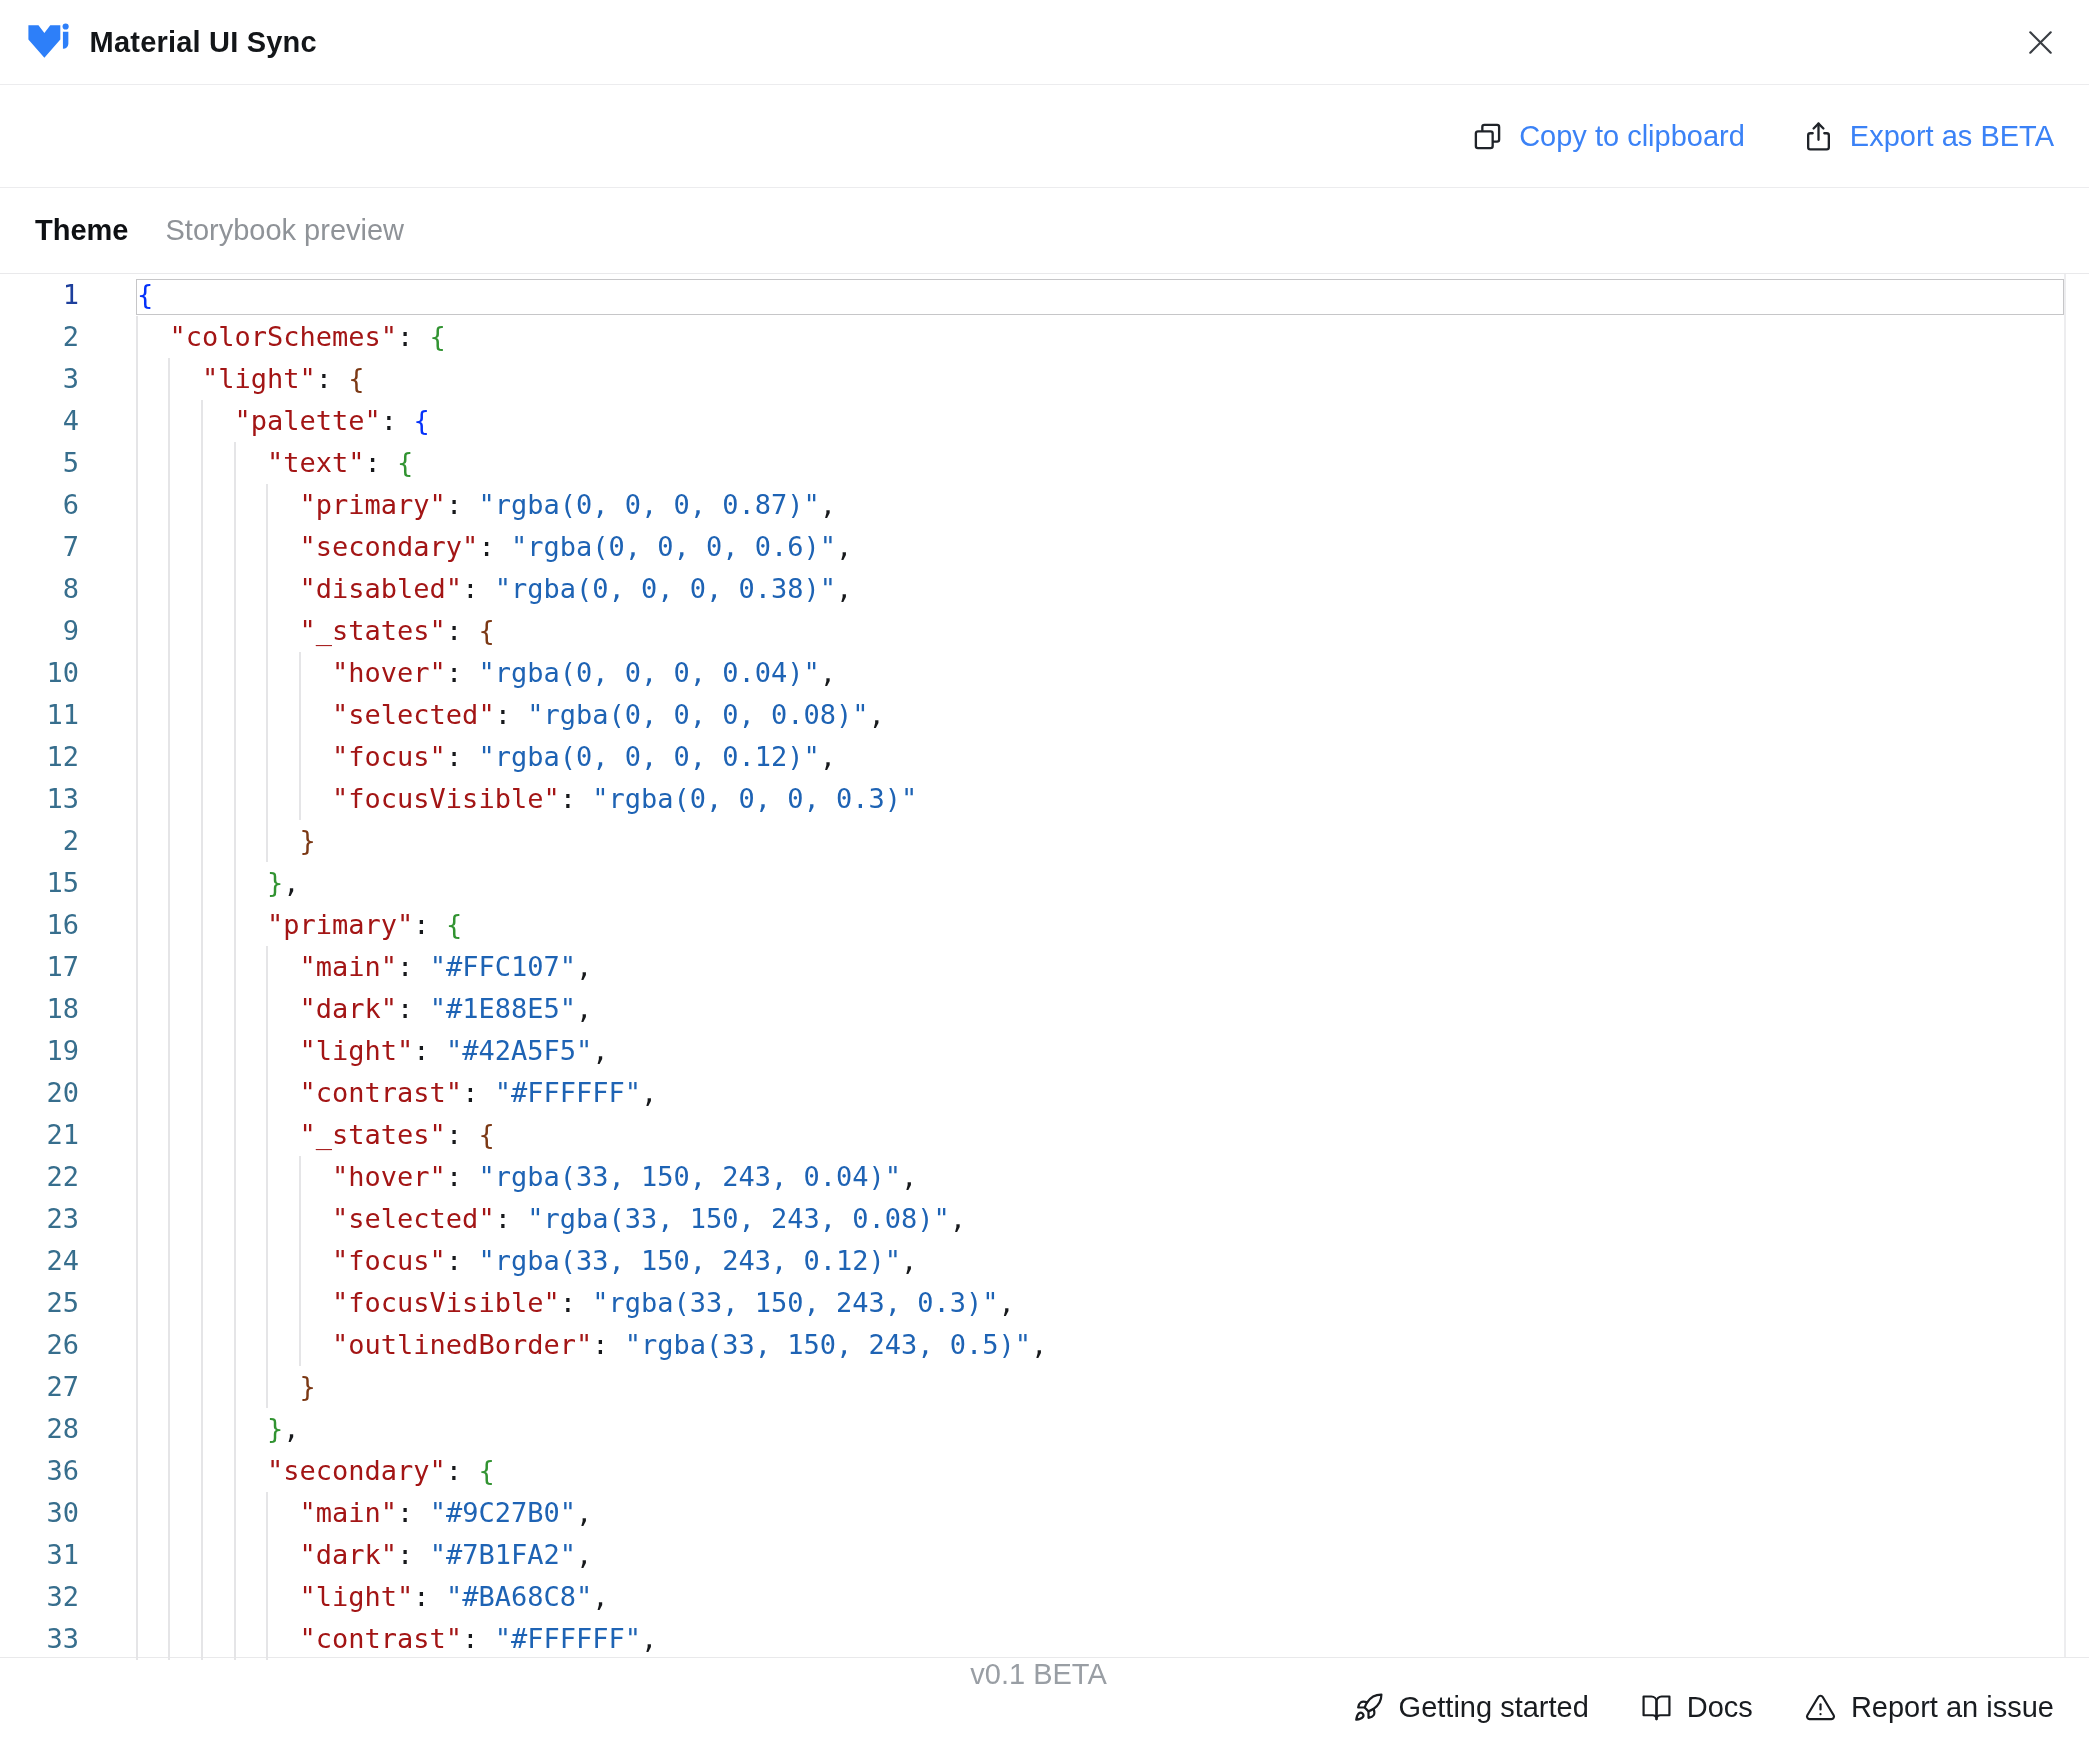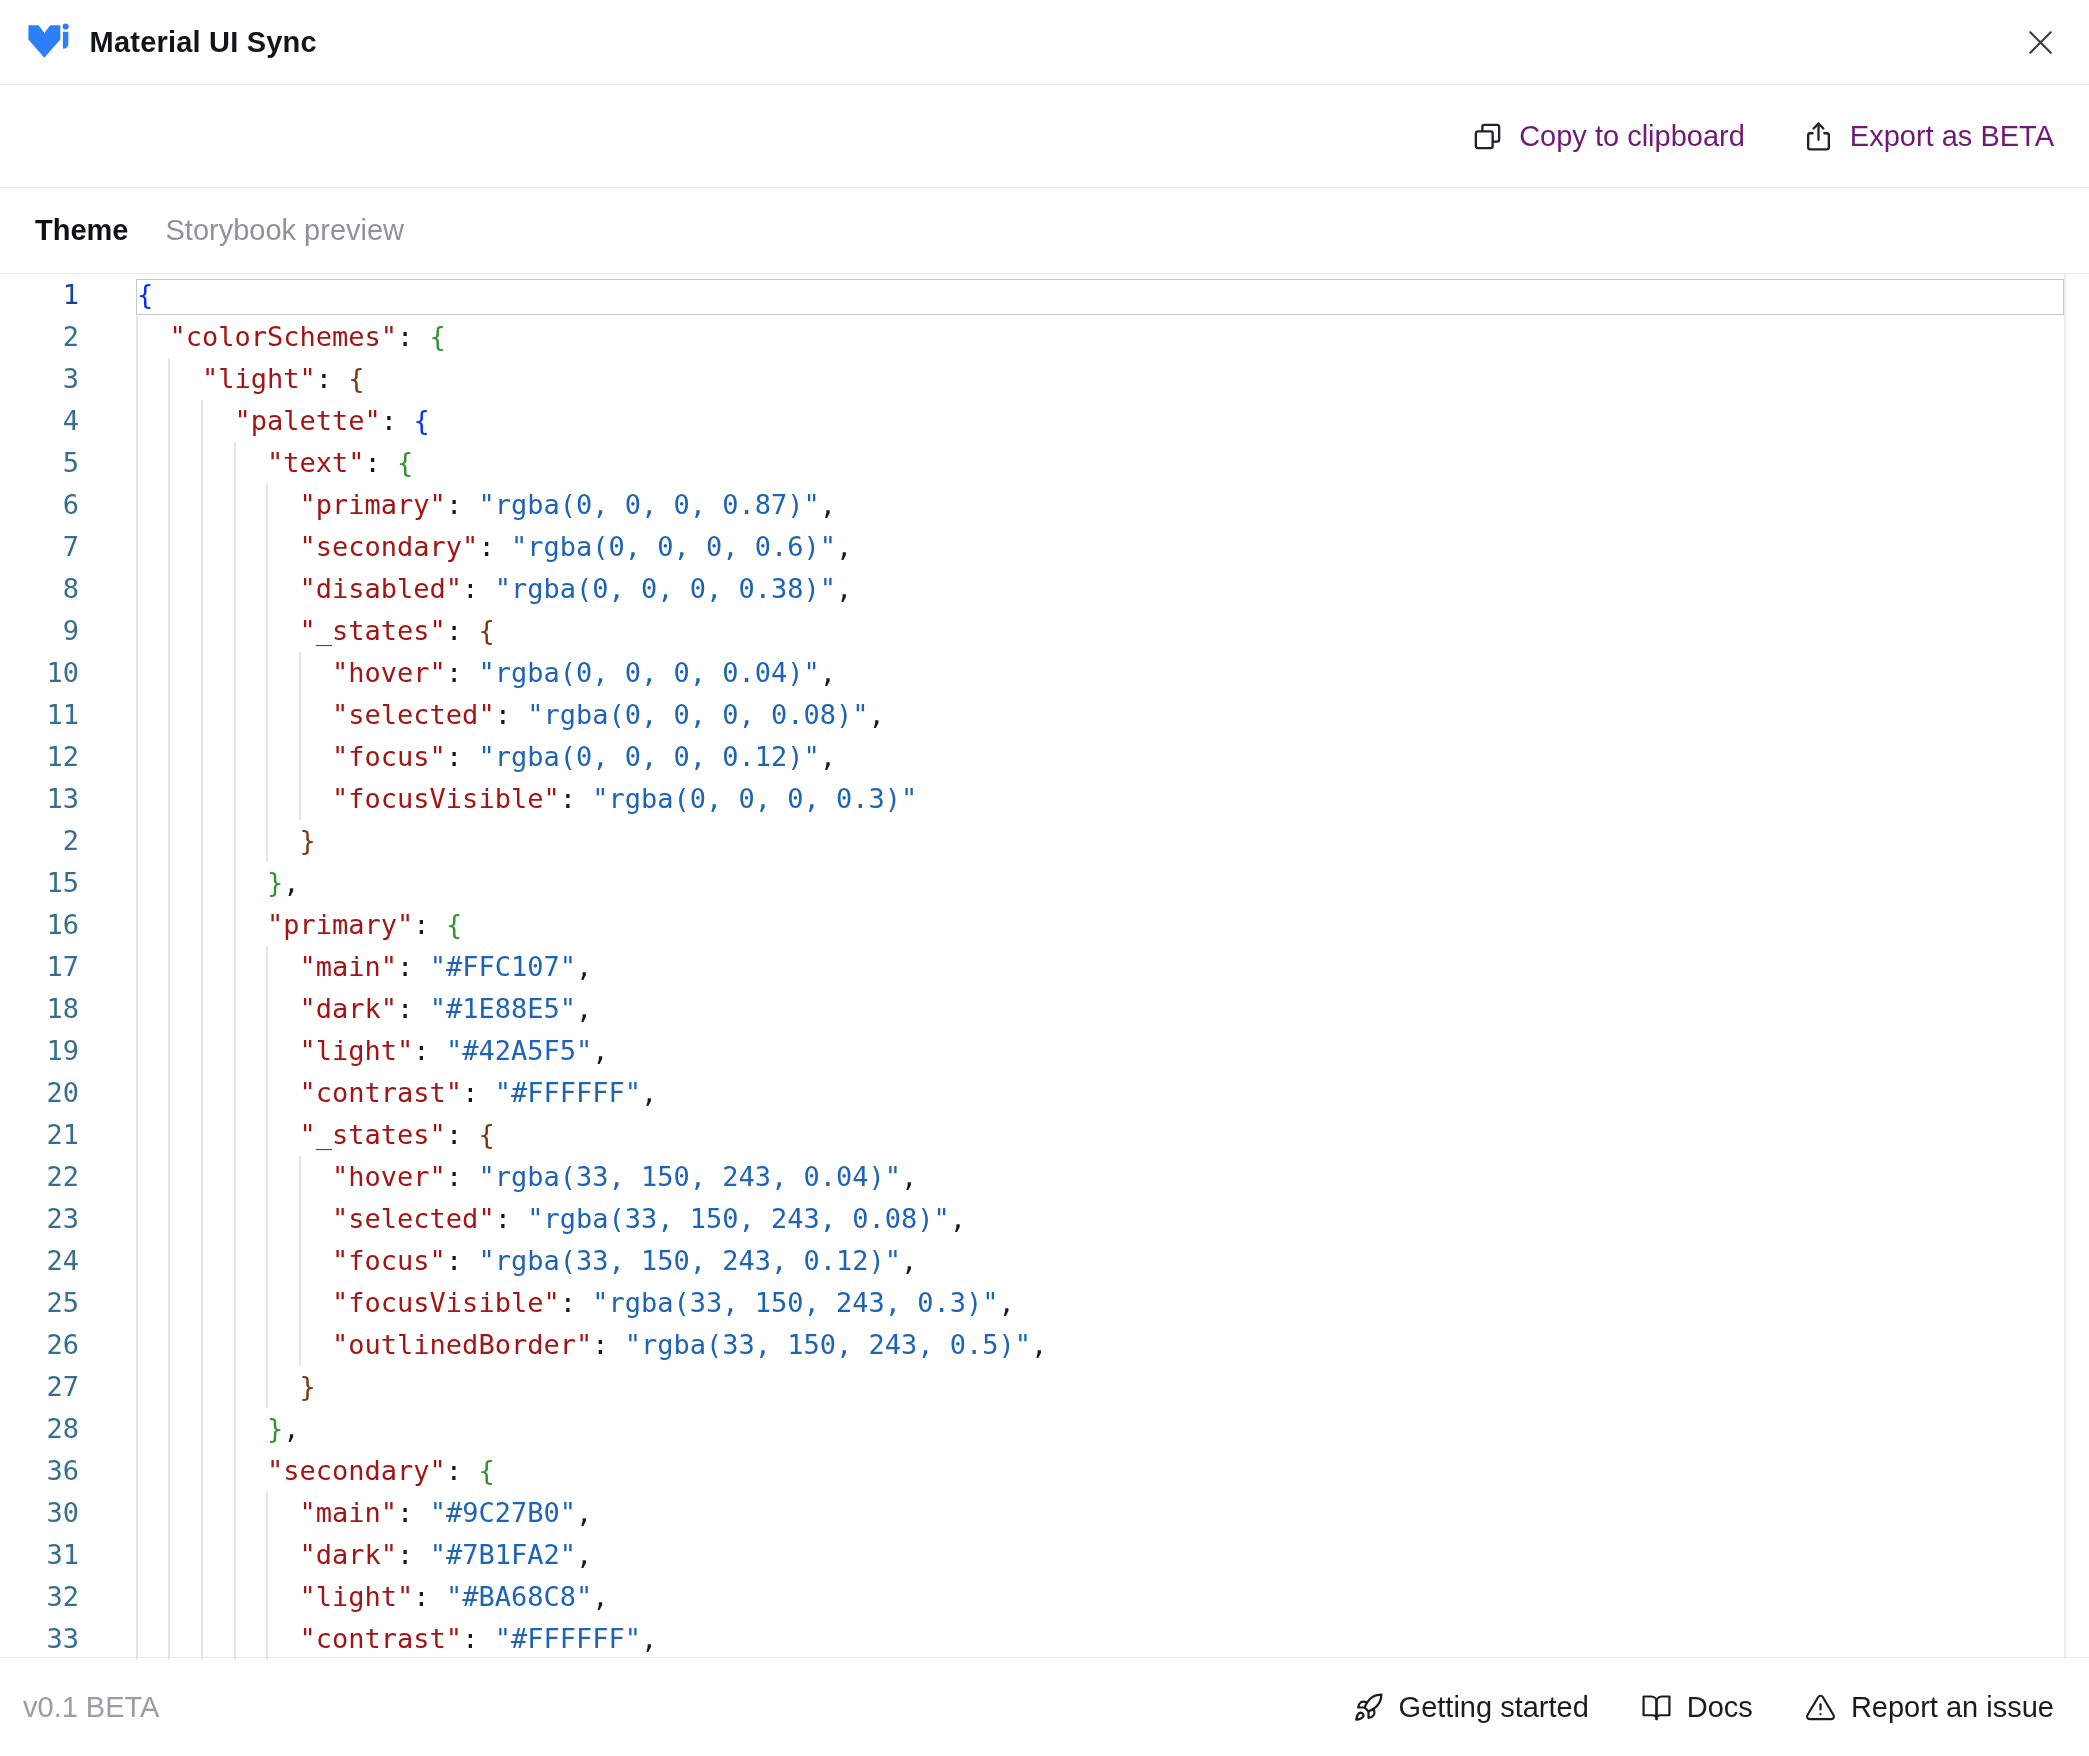--- a/index.html
+++ b/index.html
@@ -9,21 +9,21 @@
   
   .header { height:85px; border-bottom:1.9px solid #ECECEE; display:flex; align-items:center; padding:0 26px; }
   .logo { width:45px; height:39px; margin-right:18.6px; flex:none; }
   .app-title { font-size:29px; font-weight:700; letter-spacing:0.2px; color:#131619; }
   .close-btn { margin-left:auto; width:45px; height:45px; display:flex; align-items:center; justify-content:center; background:none; border:none; cursor:pointer; }
 
   
   .toolbar { height:103px; border-bottom:1.9px solid #ECECEE; display:flex; align-items:center; padding:0 35px 0 23px; }
   .regen-btn { display:flex; align-items:center; gap:17.7px; background:#3F8DF5; color:#fff; border:none; border-radius:18.6px; height:65px; padding:0 34px; font-size:29px; font-weight:700; font-family:inherit; cursor:pointer; }
   .toolbar-right { margin-left:auto; display:flex; align-items:center; gap:58px; }
-  .tool-btn { display:flex; align-items:center; gap:16px; background:none; border:none; font-size:29px; color:#701a75; font-family:inherit; cursor:pointer; }
+  .tool-btn { display:flex; align-items:center; gap:16px; background:none; border:none; font-size:29px; color:#3b82f6; font-family:inherit; cursor:pointer; }
 
   
   .tabs { height:86px; border-bottom:1.9px solid #E9E9EB; display:flex; align-items:center; padding:0 35px; gap:37px; }
   .tab { font-size:29px; background:none; border:none; font-family:inherit; cursor:pointer; }
   .tab.active { font-weight:700; color:#0E1013; }
   .tab.inactive { font-weight:400; color:#8F9398; }
 
   
   .editor { position:relative; height:1384px; border-bottom:1.9px solid #E9E9EB; font-family:"DejaVu Sans Mono", monospace; font-size:27px; background:#fff; }
   .scroll-divider { position:absolute; left:2064px; top:0; bottom:0; width:1.9px; background:#EDEDEF; }
@@ -34,21 +34,21 @@
   .guide { position:absolute; top:0; bottom:0; width:1.9px; background:#E5E5E7; }
   .active-box { position:absolute; left:29px; right:25px; top:4.7px; bottom:0.9px; border:1.9px solid #C6C6C8; pointer-events:none; }
   .tk-k { color:#A31515; }
   .tk-s { color:#1E63B4; }
   .tk-p { color:#17191C; }
   .tk-b0 { color:#0431FA; }
   .tk-b1 { color:#319331; }
   .tk-b2 { color:#7B3814; }
 
   
-  .footer { height:98px; display:flex; align-items:center; padding:0 35px 0 23px; }
+  .footer { height:98px; display:flex; align-items:center; padding:0 35px 0 23px;flex-direction:column; }
   .version { color:#999EA4; font-size:29px; }
   .footer-right { margin-left:auto; display:flex; align-items:center; gap:52px; }
   .footer-link { display:flex; align-items:center; gap:15px; font-size:29px; color:#191C20; background:none; border:none; font-family:inherit; cursor:pointer; }
   svg { display:block; }
 </style>
 </head>
 <body>
 
 <div class="header">
   <svg class="logo" viewBox="0 0 38 33">

